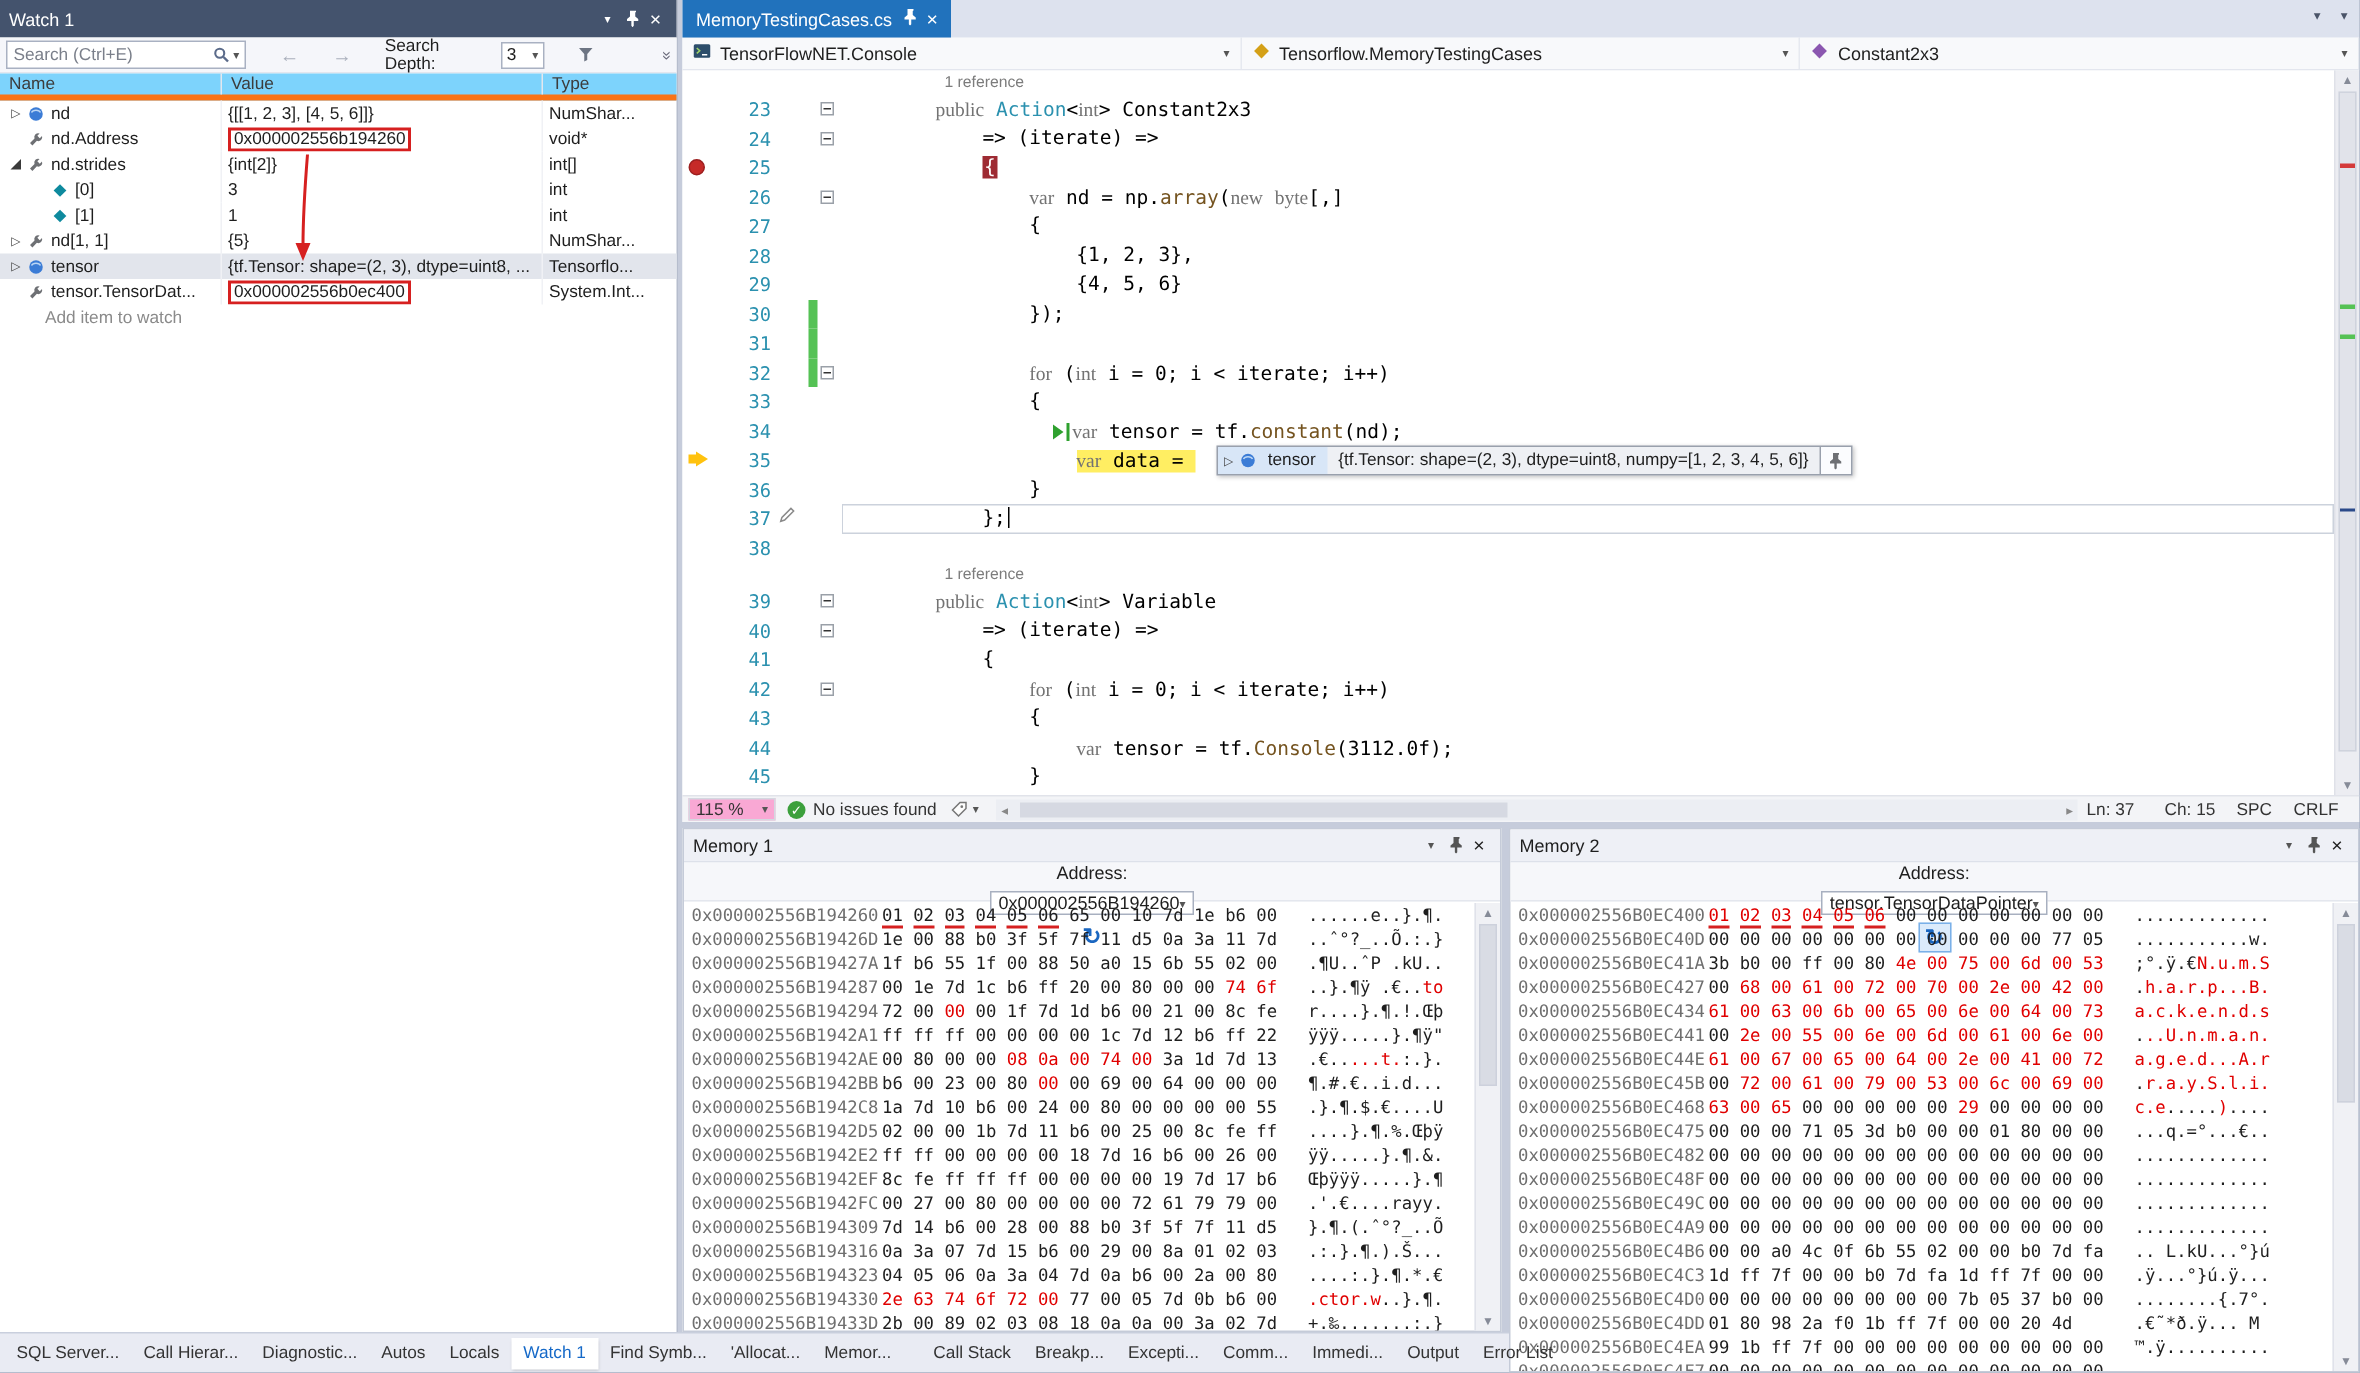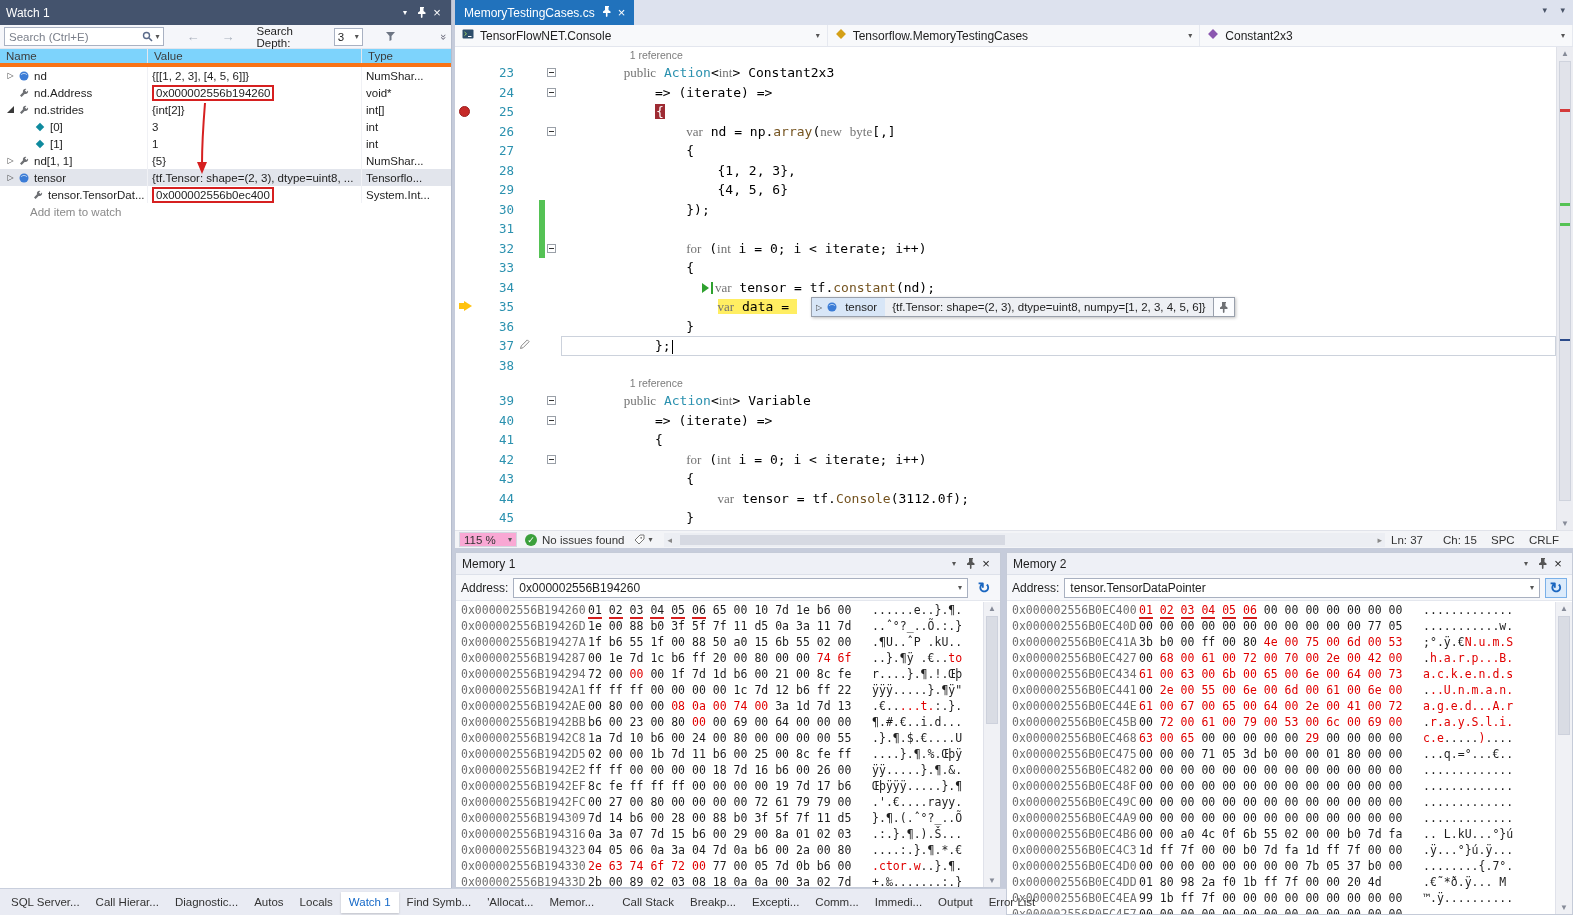--- a/index.html
+++ b/index.html
@@ -90,21 +90,21 @@
   .tagic{display:flex;align-items:center;gap:3px;margin-right:6px;color:#666;}
   .hsb{position:relative;flex:1;height:14px;margin:0 6px;background:#eceef3;display:flex;align-items:center;justify-content:space-between;padding:0 3px;color:#888;font-size:9px;}
   .hthumb{position:absolute;left:16px;width:45%;top:2px;bottom:2px;background:#d6d9e2;}
   .st{width:52px;flex:none;}
 
   
   .mem-panel{position:absolute;background:#fff;border:1px solid #c5cbd8;}
   #mem1{left:455px;top:552px;width:546px;height:336px;}
   #mem2{left:1006px;top:552px;width:567px;height:363px;}
   .mem-header{height:22px;background:#eef0f6;display:flex;align-items:center;padding:0 6px;color:#1e1e1e;border-bottom:1px solid #dde1ea;font-size:12px;}
-  .mem-toolbar{height:26px;background:#f6f7fa;display:flex;align-items:center;padding:0 5px;gap:5px;border-bottom:1px solid #e4e7ee;}
+  .mem-toolbar{height:26px;background:#f6f7fa;display:flex;align-items:center;padding:0 5px;gap:5px;border-bottom:1px solid #e4e7ee;flex-direction:column;}
   .addr-input{flex:1;height:20px;background:#fff;border:1px solid #a8b0c0;display:flex;align-items:center;padding:0 5px;font-size:12px;}
   .refresh{width:22px;height:20px;display:flex;align-items:center;justify-content:center;color:#1a66c0;font-size:15px;font-weight:bold;}
   .refresh.on{border:1px solid #7ab0e8;background:#dcebfb;}
   .mem-body{position:absolute;top:49px;left:0;right:17px;bottom:0;overflow:hidden;font-family:"DejaVu Sans Mono",monospace;font-size:11.5px;}
   .mem-row{height:16px;line-height:16px;display:flex;white-space:pre;}
   .m-addr{width:132px;flex:none;color:#6f6f6f;padding-left:5px;}
   .m-hex{width:272px;flex:none;color:#1e1e1e;}
   .m-ascii{flex:none;padding-left:12px;}
   .red{color:#e00000;}
   .ul{border-bottom:2px solid #d62020;}
@@ -272,21 +272,21 @@
               </svg>
             </span>
             <span>tensor</span>
           </span>
           <span class="w-val">
             <span>{tf.Tensor: shape=(2, 3), dtype=uint8, ...</span>
           </span>
           <span class="w-type">Tensorflo...</span>
         </div>
         <div class="w-row">
-          <span class="w-name" style="padding-left: 18px;">
+          <span class="w-name" style="padding-left: 4px;">
             <span class="w-exp"></span>
             <span class="w-icon">
               <svg width="10" height="10" viewBox="0 0 10 10">
                 <path d="M9 2.6A2.6 2.6 0 0 1 5.6 5.9L2.6 9 1 7.4l3-3.1A2.6 2.6 0 0 1 7.4 1L5.9 2.5l1.6 1.6z" fill="#6e7074"></path>
               </svg>
             </span>
             <span>tensor.TensorDat...</span>
           </span>
           <span class="w-val">
             <span class="red-box">0x000002556b0ec400</span>

